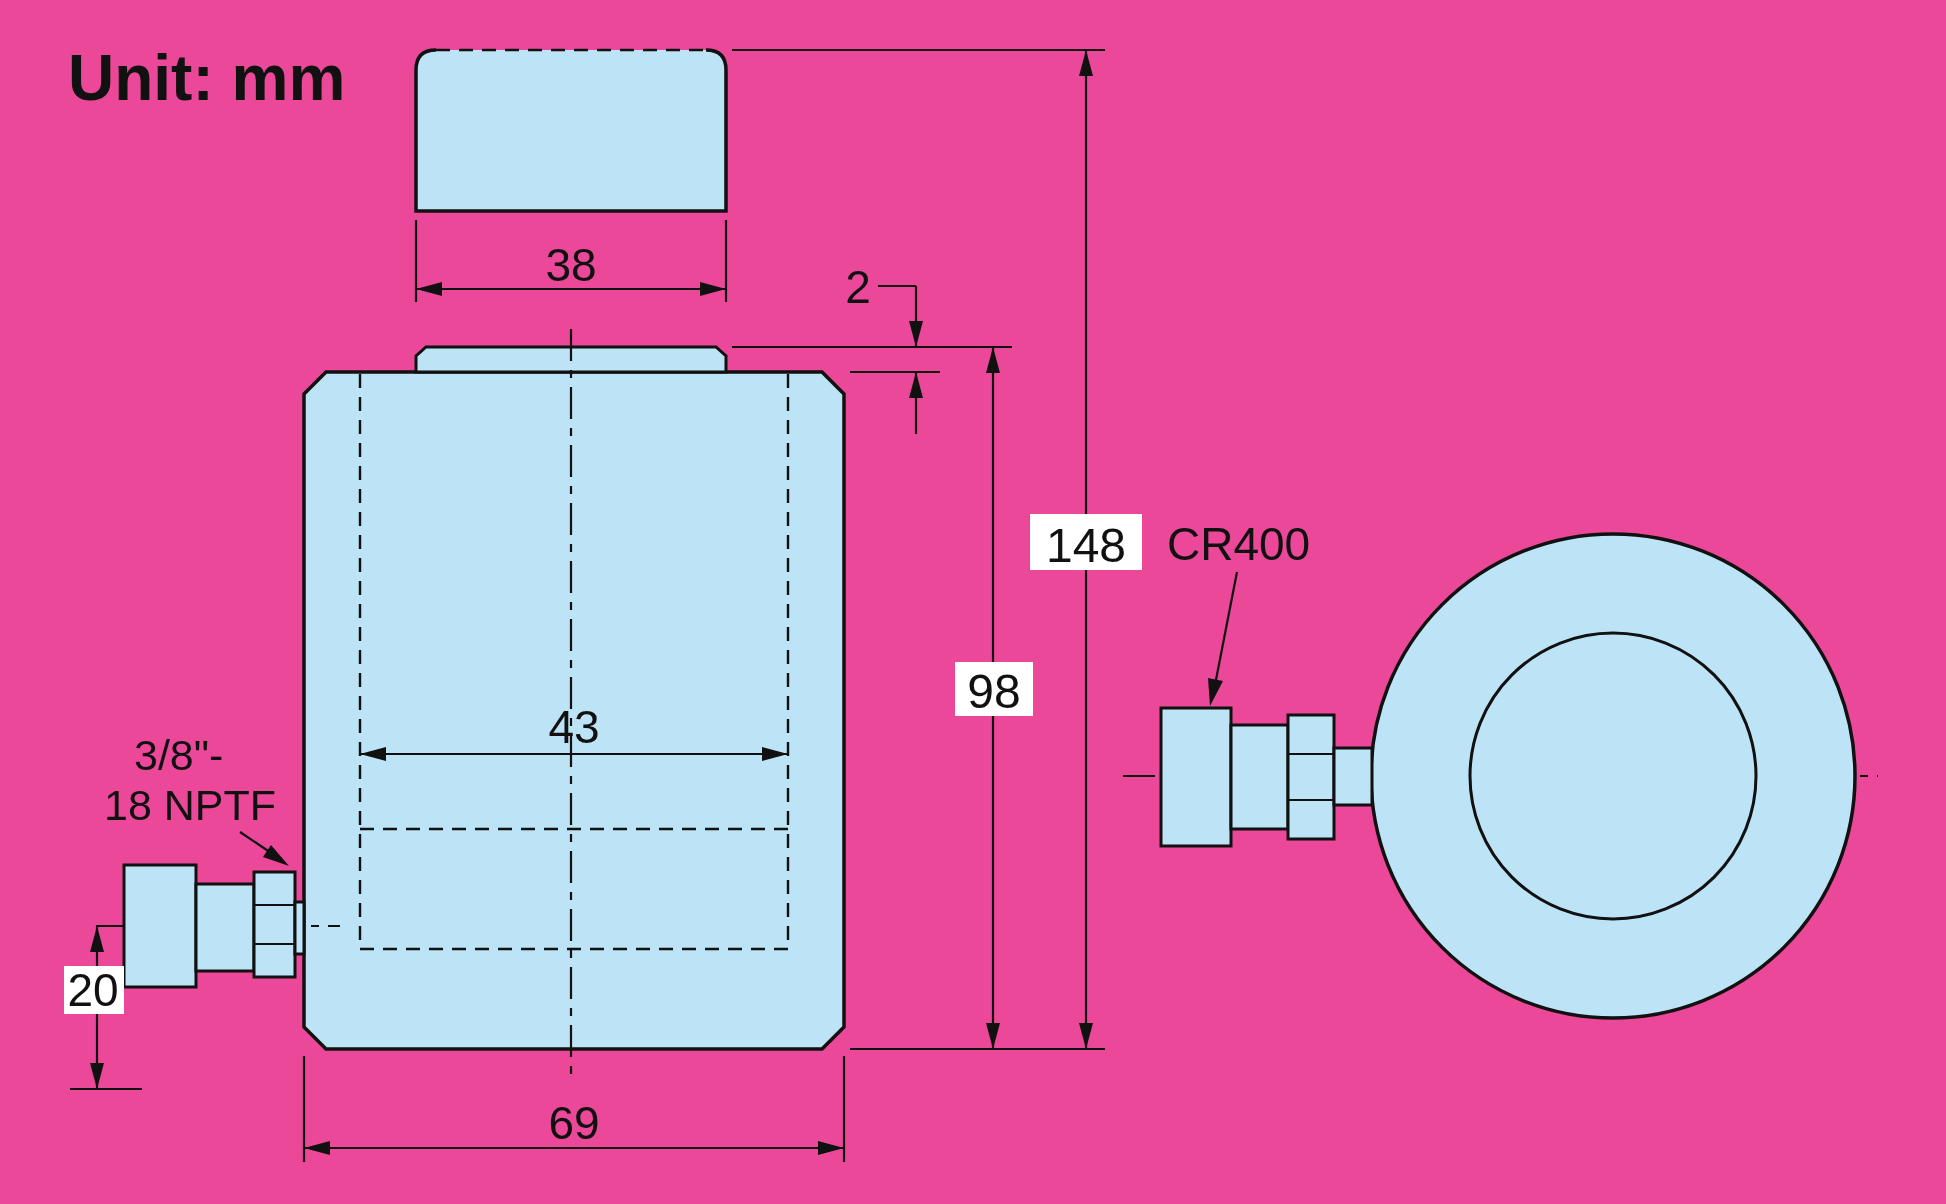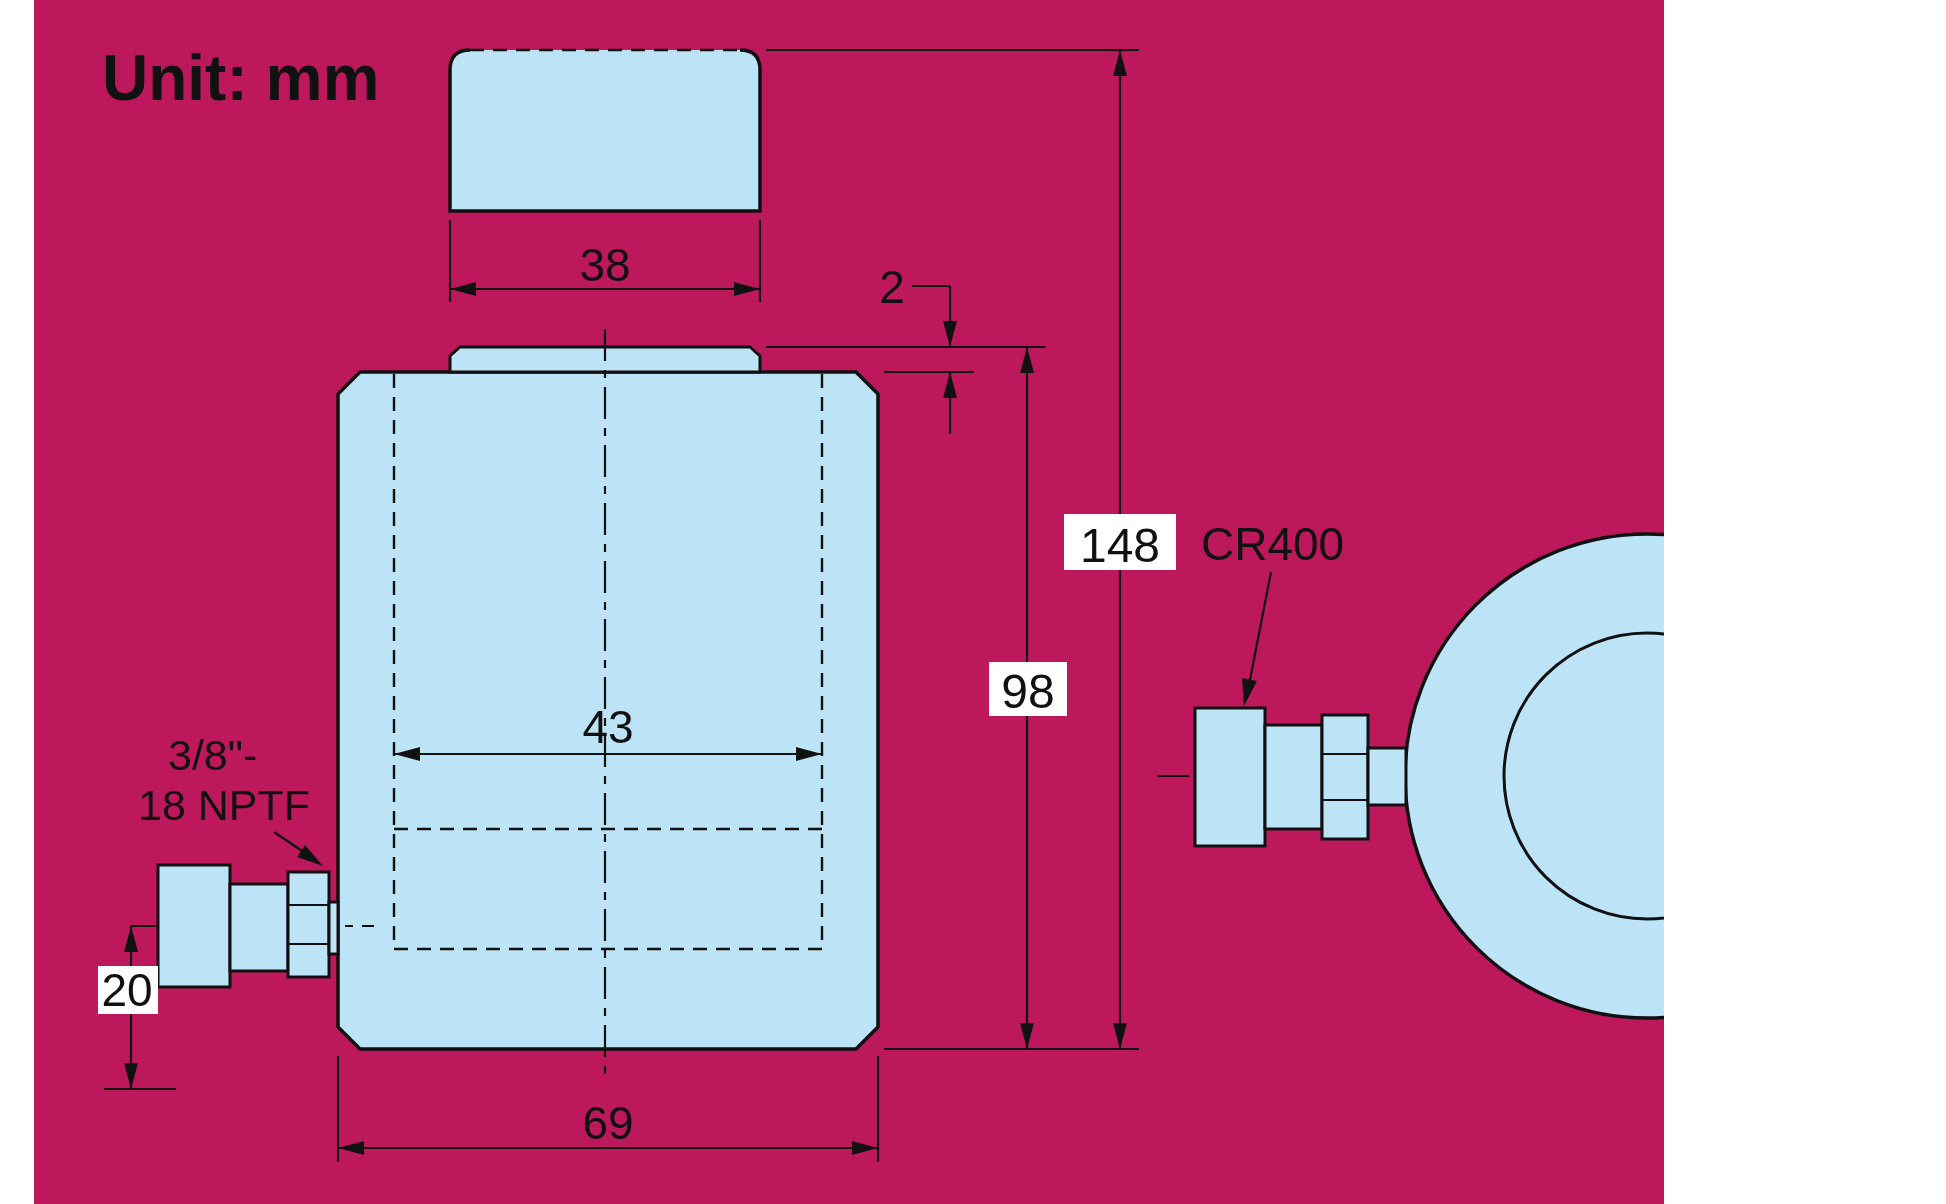--- a/index.html
+++ b/index.html
@@ -1,16 +1,16 @@
 <!DOCTYPE html>
 <html><head>
 <meta charset="utf-8">
 <style>
   html, body { margin: 0; padding: 0; background: #ffffff; }
-  .stage { position: relative; width: 1630px; height: 1204px; background: #be185d; overflow: hidden; margin-left: 34px; }
+  .stage { position: relative; width: 1946px; height: 1204px; background: #ec4899; overflow: hidden; }
   svg { display: block; }
   text {
     font-family: "Liberation Sans", sans-serif;
     fill: #111111;
     stroke: none;
   }
   .unit-text  { font-size: 64px; font-weight: 700; }
   .dim-text   { font-size: 46px; }
   .dim-text-lg{ font-size: 48px; }
   .label-text { font-size: 43px; }

